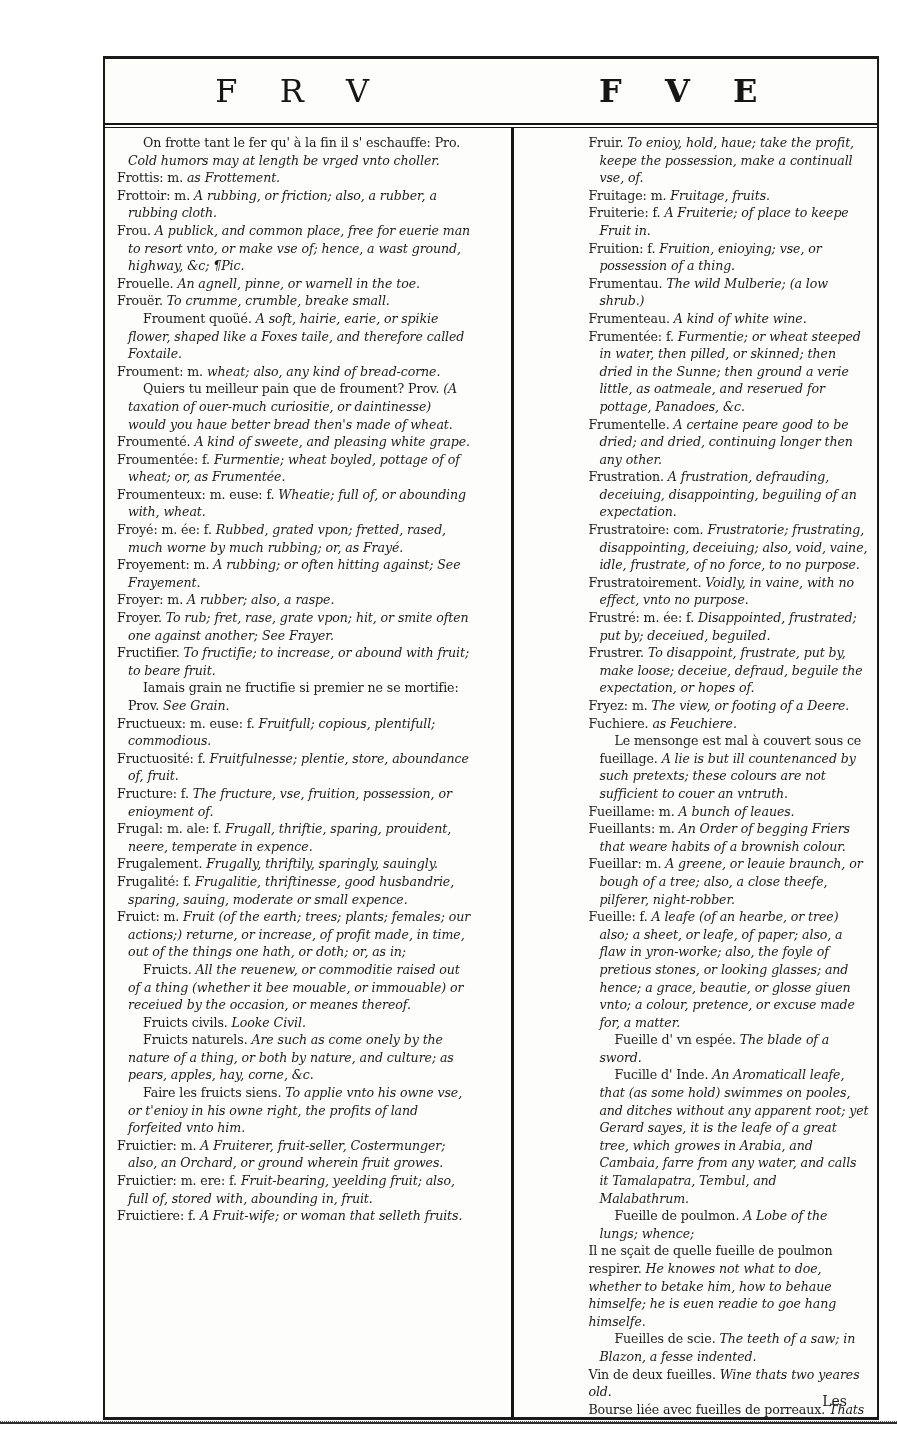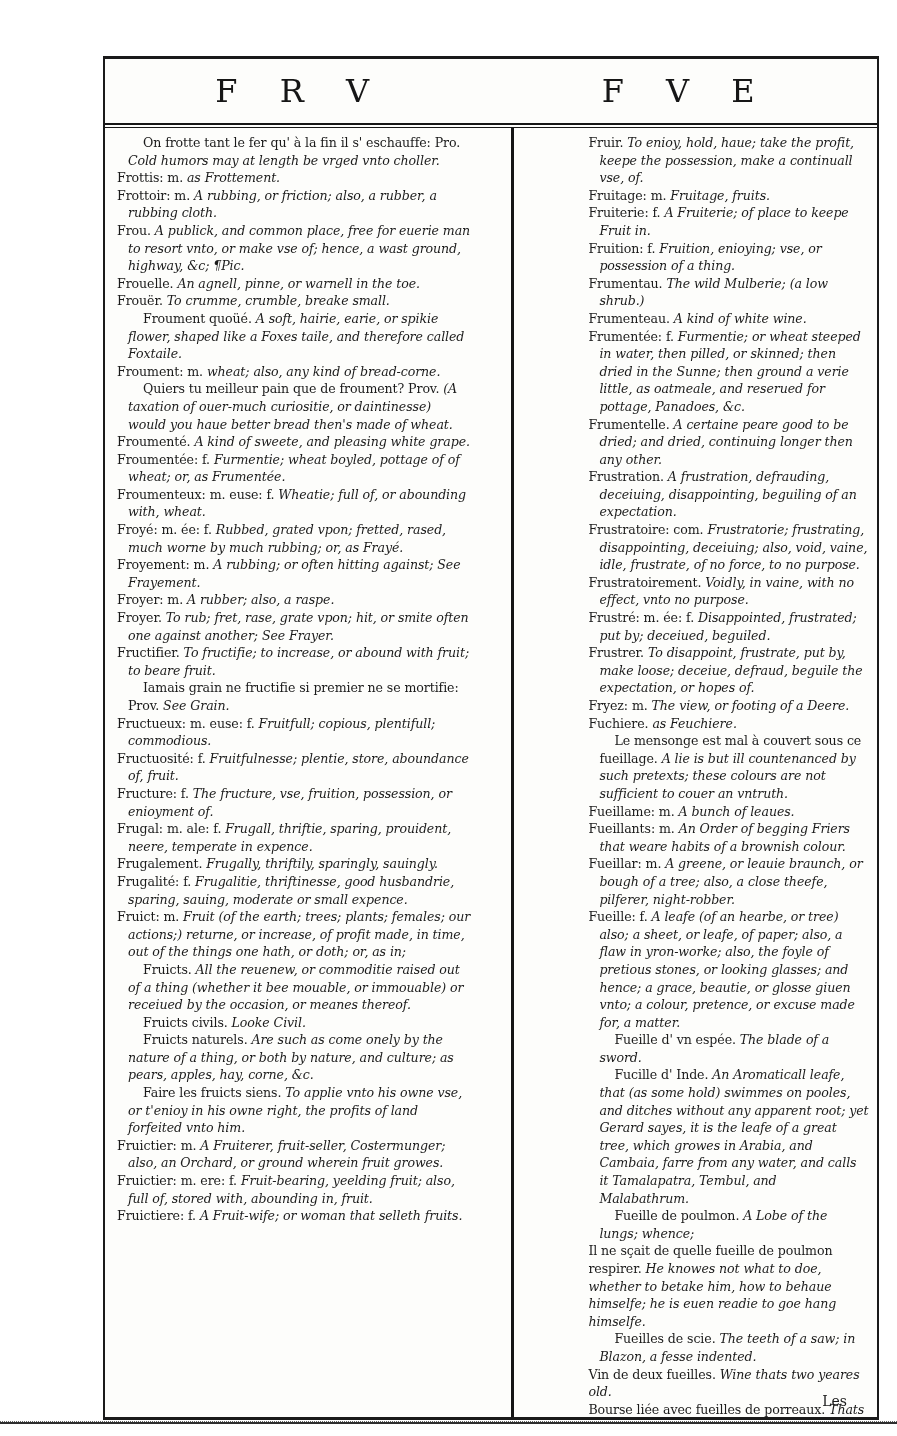--- a/index.html
+++ b/index.html
@@ -13,21 +13,21 @@
     box-sizing:border-box;
     border:2px solid #1a1a1a;border-top-width:3px;border-bottom-width:3px;
     background:#fdfdfb;
   }
   .header{height:64px;display:flex;align-items:center;}
   .running-head{
     text-align:center;font-size:32px;color:#161616;
     letter-spacing:16px;padding-left:16px;box-sizing:border-box;
   }
   .rh-left{width:48.5%;}
-  .rh-right{width:51.5%;}
+  .rh-right{width:51.5%;font-weight:bold;}
   .header-rule{height:2px;border-top:2px solid #161616;border-bottom:1px solid #161616;}
   .columns{display:flex;height:calc(100% - 64px - 5px);gap:32px;}
   .col{box-sizing:border-box;overflow:hidden;padding:6px 8px 0 12px;}
   .col-left{width:48.5%;}
   .divider{width:3px;background:#151515;}
   .col-right{flex:1;padding-left:10px;margin-left:32px;}
   p.entry{
     margin:0;font-size:12.6px;line-height:17.6px;color:#1b1b1b;
     letter-spacing:-0.1px;text-align:left;
   }

